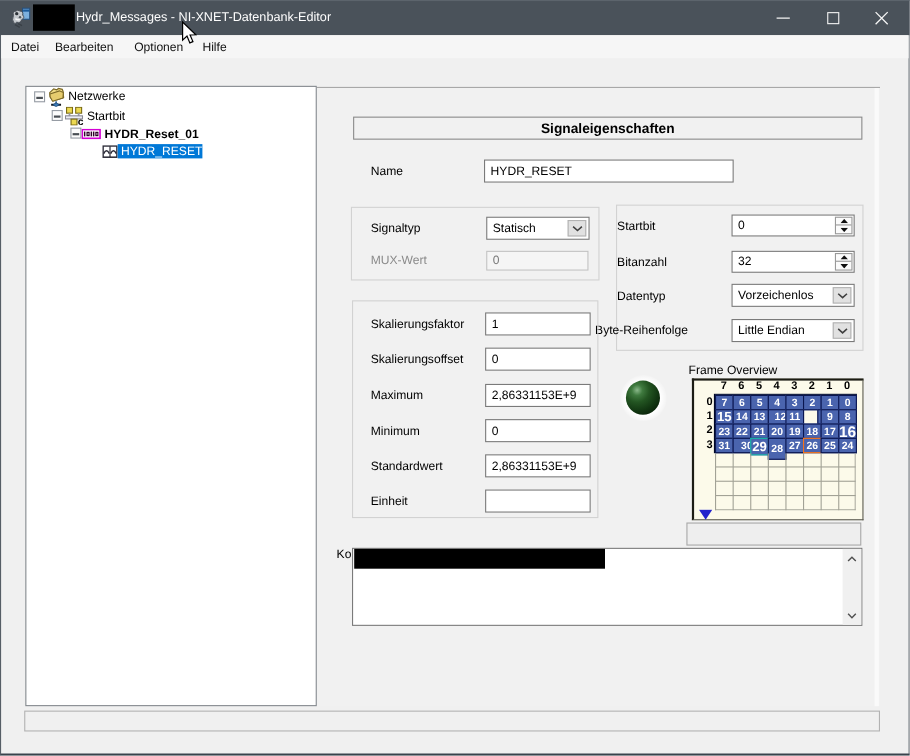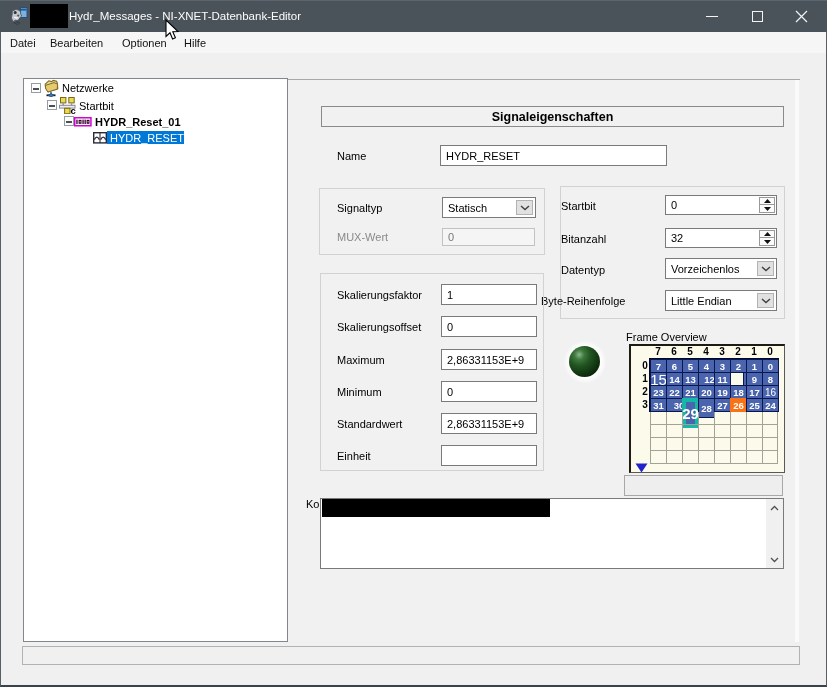--- a/index.html
+++ b/index.html
@@ -163,42 +163,42 @@
 <div class="abs" style="left:639px;top:398px;width:12px;height:13px;display:flex;align-items:center;justify-content:center;font-size:10px;font-weight:bold;color:#000;">3</div>
 <div class="abs" style="left:649px;top:358px;width:130px;height:54px;border:1px solid #020a28;outline:1px solid #020a28;outline-offset:-2px;">
     <div style="position:absolute;left:0px;top:0px;width:17px;height:14px;background:#4a64ae;border:1px solid #0a1650;display:flex;align-items:center;justify-content:center;font-size:9.5px;font-weight:bold;color:#fff;">7</div>
     <div style="position:absolute;left:16px;top:0px;width:17px;height:14px;background:#4a64ae;border:1px solid #0a1650;display:flex;align-items:center;justify-content:center;font-size:9.5px;font-weight:bold;color:#fff;">6</div>
     <div style="position:absolute;left:32px;top:0px;width:17px;height:14px;background:#4a64ae;border:1px solid #0a1650;display:flex;align-items:center;justify-content:center;font-size:9.5px;font-weight:bold;color:#fff;">5</div>
     <div style="position:absolute;left:48px;top:0px;width:17px;height:14px;background:#4a64ae;border:1px solid #0a1650;display:flex;align-items:center;justify-content:center;font-size:9.5px;font-weight:bold;color:#fff;">4</div>
     <div style="position:absolute;left:64px;top:0px;width:17px;height:14px;background:#4a64ae;border:1px solid #0a1650;display:flex;align-items:center;justify-content:center;font-size:9.5px;font-weight:bold;color:#fff;">3</div>
     <div style="position:absolute;left:80px;top:0px;width:17px;height:14px;background:#4a64ae;border:1px solid #0a1650;display:flex;align-items:center;justify-content:center;font-size:9.5px;font-weight:bold;color:#fff;">2</div>
     <div style="position:absolute;left:96px;top:0px;width:17px;height:14px;background:#4a64ae;border:1px solid #0a1650;display:flex;align-items:center;justify-content:center;font-size:9.5px;font-weight:bold;color:#fff;">1</div>
     <div style="position:absolute;left:112px;top:0px;width:17px;height:14px;background:#4a64ae;border:1px solid #0a1650;display:flex;align-items:center;justify-content:center;font-size:9.5px;font-weight:bold;color:#fff;">0</div>
-    <div style="position:absolute;left:0px;top:13px;width:17px;height:14px;background:#4a64ae;border:1px solid #0a1650;display:flex;align-items:center;justify-content:center;font-size:15px;font-weight:normal;color:#fff;">15</div>
+    <div style="position:absolute;left:0px;top:13px;width:17px;height:14px;background:#4a64ae;border:1px solid #0a1650;display:flex;align-items:center;justify-content:center;font-size:12px;font-weight:bold;color:#fff;">15</div>
     <div style="position:absolute;left:16px;top:13px;width:17px;height:14px;background:#4a64ae;border:1px solid #0a1650;display:flex;align-items:center;justify-content:center;font-size:9.5px;font-weight:bold;color:#fff;">14</div>
     <div style="position:absolute;left:32px;top:13px;width:17px;height:14px;background:#4a64ae;border:1px solid #0a1650;display:flex;align-items:center;justify-content:center;font-size:9.5px;font-weight:bold;color:#fff;">13</div>
     <div style="position:absolute;left:48px;top:13px;width:23px;height:14px;background:#4a64ae;border:1px solid #0a1650;display:flex;align-items:center;justify-content:center;font-size:9.5px;font-weight:bold;color:#fff;">12</div>
     <div style="position:absolute;left:64px;top:13px;width:17px;height:14px;background:#4a64ae;border:1px solid #0a1650;display:flex;align-items:center;justify-content:center;font-size:9.5px;font-weight:bold;color:#fff;">11</div>
     <div style="position:absolute;left:93px;top:13px;width:17px;height:14px;background:#4a64ae;border:1px solid #0a1650;display:flex;align-items:center;justify-content:center;font-size:9.5px;font-weight:bold;color:#fff;">10</div>
     <div style="position:absolute;left:96px;top:13px;width:17px;height:14px;background:#4a64ae;border:1px solid #0a1650;display:flex;align-items:center;justify-content:center;font-size:9.5px;font-weight:bold;color:#fff;">9</div>
     <div style="position:absolute;left:112px;top:13px;width:17px;height:14px;background:#4a64ae;border:1px solid #0a1650;display:flex;align-items:center;justify-content:center;font-size:9.5px;font-weight:bold;color:#fff;">8</div>
     <div style="position:absolute;left:0px;top:26px;width:17px;height:14px;background:#4a64ae;border:1px solid #0a1650;display:flex;align-items:center;justify-content:center;font-size:9.5px;font-weight:bold;color:#fff;">23</div>
     <div style="position:absolute;left:16px;top:26px;width:17px;height:14px;background:#4a64ae;border:1px solid #0a1650;display:flex;align-items:center;justify-content:center;font-size:9.5px;font-weight:bold;color:#fff;">22</div>
     <div style="position:absolute;left:32px;top:26px;width:17px;height:14px;background:#4a64ae;border:1px solid #0a1650;display:flex;align-items:center;justify-content:center;font-size:9.5px;font-weight:bold;color:#fff;">21</div>
     <div style="position:absolute;left:48px;top:26px;width:17px;height:14px;background:#4a64ae;border:1px solid #0a1650;display:flex;align-items:center;justify-content:center;font-size:9.5px;font-weight:bold;color:#fff;">20</div>
     <div style="position:absolute;left:64px;top:26px;width:17px;height:14px;background:#4a64ae;border:1px solid #0a1650;display:flex;align-items:center;justify-content:center;font-size:9.5px;font-weight:bold;color:#fff;">19</div>
     <div style="position:absolute;left:80px;top:26px;width:17px;height:14px;background:#4a64ae;border:1px solid #0a1650;display:flex;align-items:center;justify-content:center;font-size:9.5px;font-weight:bold;color:#fff;">18</div>
     <div style="position:absolute;left:96px;top:26px;width:17px;height:14px;background:#4a64ae;border:1px solid #0a1650;display:flex;align-items:center;justify-content:center;font-size:9.5px;font-weight:bold;color:#fff;">17</div>
-    <div style="position:absolute;left:112px;top:26px;width:17px;height:14px;background:#4a64ae;border:1px solid #0a1650;display:flex;align-items:center;justify-content:center;font-size:10px;font-weight:normal;color:#fff;">16</div>
+    <div style="position:absolute;left:112px;top:26px;width:17px;height:14px;background:#4a64ae;border:1px solid #0a1650;display:flex;align-items:center;justify-content:center;font-size:14px;font-weight:bold;color:#fff;">16</div>
     <div style="position:absolute;left:0px;top:39px;width:17px;height:14px;background:#4a64ae;border:1px solid #0a1650;display:flex;align-items:center;justify-content:center;font-size:9.5px;font-weight:bold;color:#fff;">31</div>
     <div style="position:absolute;left:16px;top:39px;width:26px;height:14px;background:#4a64ae;border:1px solid #0a1650;display:flex;align-items:center;justify-content:center;font-size:9.5px;font-weight:bold;color:#fff;">30</div>
-    <div style="position:absolute;left:32px;top:39px;width:17px;height:30px;background:#4a64ae;border:4px solid #14b8a6;display:flex;align-items:center;justify-content:center;font-size:15px;font-weight:bold;color:#fff;">29</div>
+    <div style="position:absolute;left:32px;top:39px;width:17px;height:16px;background:#4a64ae;border:1px solid #14b8a6;display:flex;align-items:center;justify-content:center;font-size:12px;font-weight:bold;color:#fff;">29</div>
     <div style="position:absolute;left:48px;top:39px;width:17px;height:20px;background:#4a64ae;border:1px solid #0a1650;display:flex;align-items:center;justify-content:center;font-size:9.5px;font-weight:bold;color:#fff;">28</div>
     <div style="position:absolute;left:64px;top:39px;width:17px;height:14px;background:#4a64ae;border:1px solid #0a1650;display:flex;align-items:center;justify-content:center;font-size:9.5px;font-weight:bold;color:#fff;">27</div>
-    <div style="position:absolute;left:80px;top:39px;width:17px;height:14px;background:#4a64ae;border:7px solid #f97316;display:flex;align-items:center;justify-content:center;font-size:9.5px;font-weight:bold;color:#fff;">26</div>
+    <div style="position:absolute;left:80px;top:39px;width:17px;height:14px;background:#4a64ae;border:1px solid #f97316;display:flex;align-items:center;justify-content:center;font-size:9.5px;font-weight:bold;color:#fff;">26</div>
     <div style="position:absolute;left:96px;top:39px;width:17px;height:14px;background:#4a64ae;border:1px solid #0a1650;display:flex;align-items:center;justify-content:center;font-size:9.5px;font-weight:bold;color:#fff;">25</div>
     <div style="position:absolute;left:112px;top:39px;width:17px;height:14px;background:#4a64ae;border:1px solid #0a1650;display:flex;align-items:center;justify-content:center;font-size:9.5px;font-weight:bold;color:#fff;">24</div>
   </div>
 <svg class="abs" style="left:650px;top:412px" width="128" height="52" viewBox="0 0 128 52">
     <rect x="0" y="12" width="128" height="1" fill="#a2a296"></rect>
     <rect x="0" y="25" width="128" height="1" fill="#a2a296"></rect>
     <rect x="0" y="38" width="128" height="1" fill="#a2a296"></rect>
     <rect x="0" y="51" width="128" height="1" fill="#a2a296"></rect>
     <rect x="0" y="0" width="1" height="52" fill="#a2a296"></rect>
     <rect x="16" y="0" width="1" height="52" fill="#a2a296"></rect>

